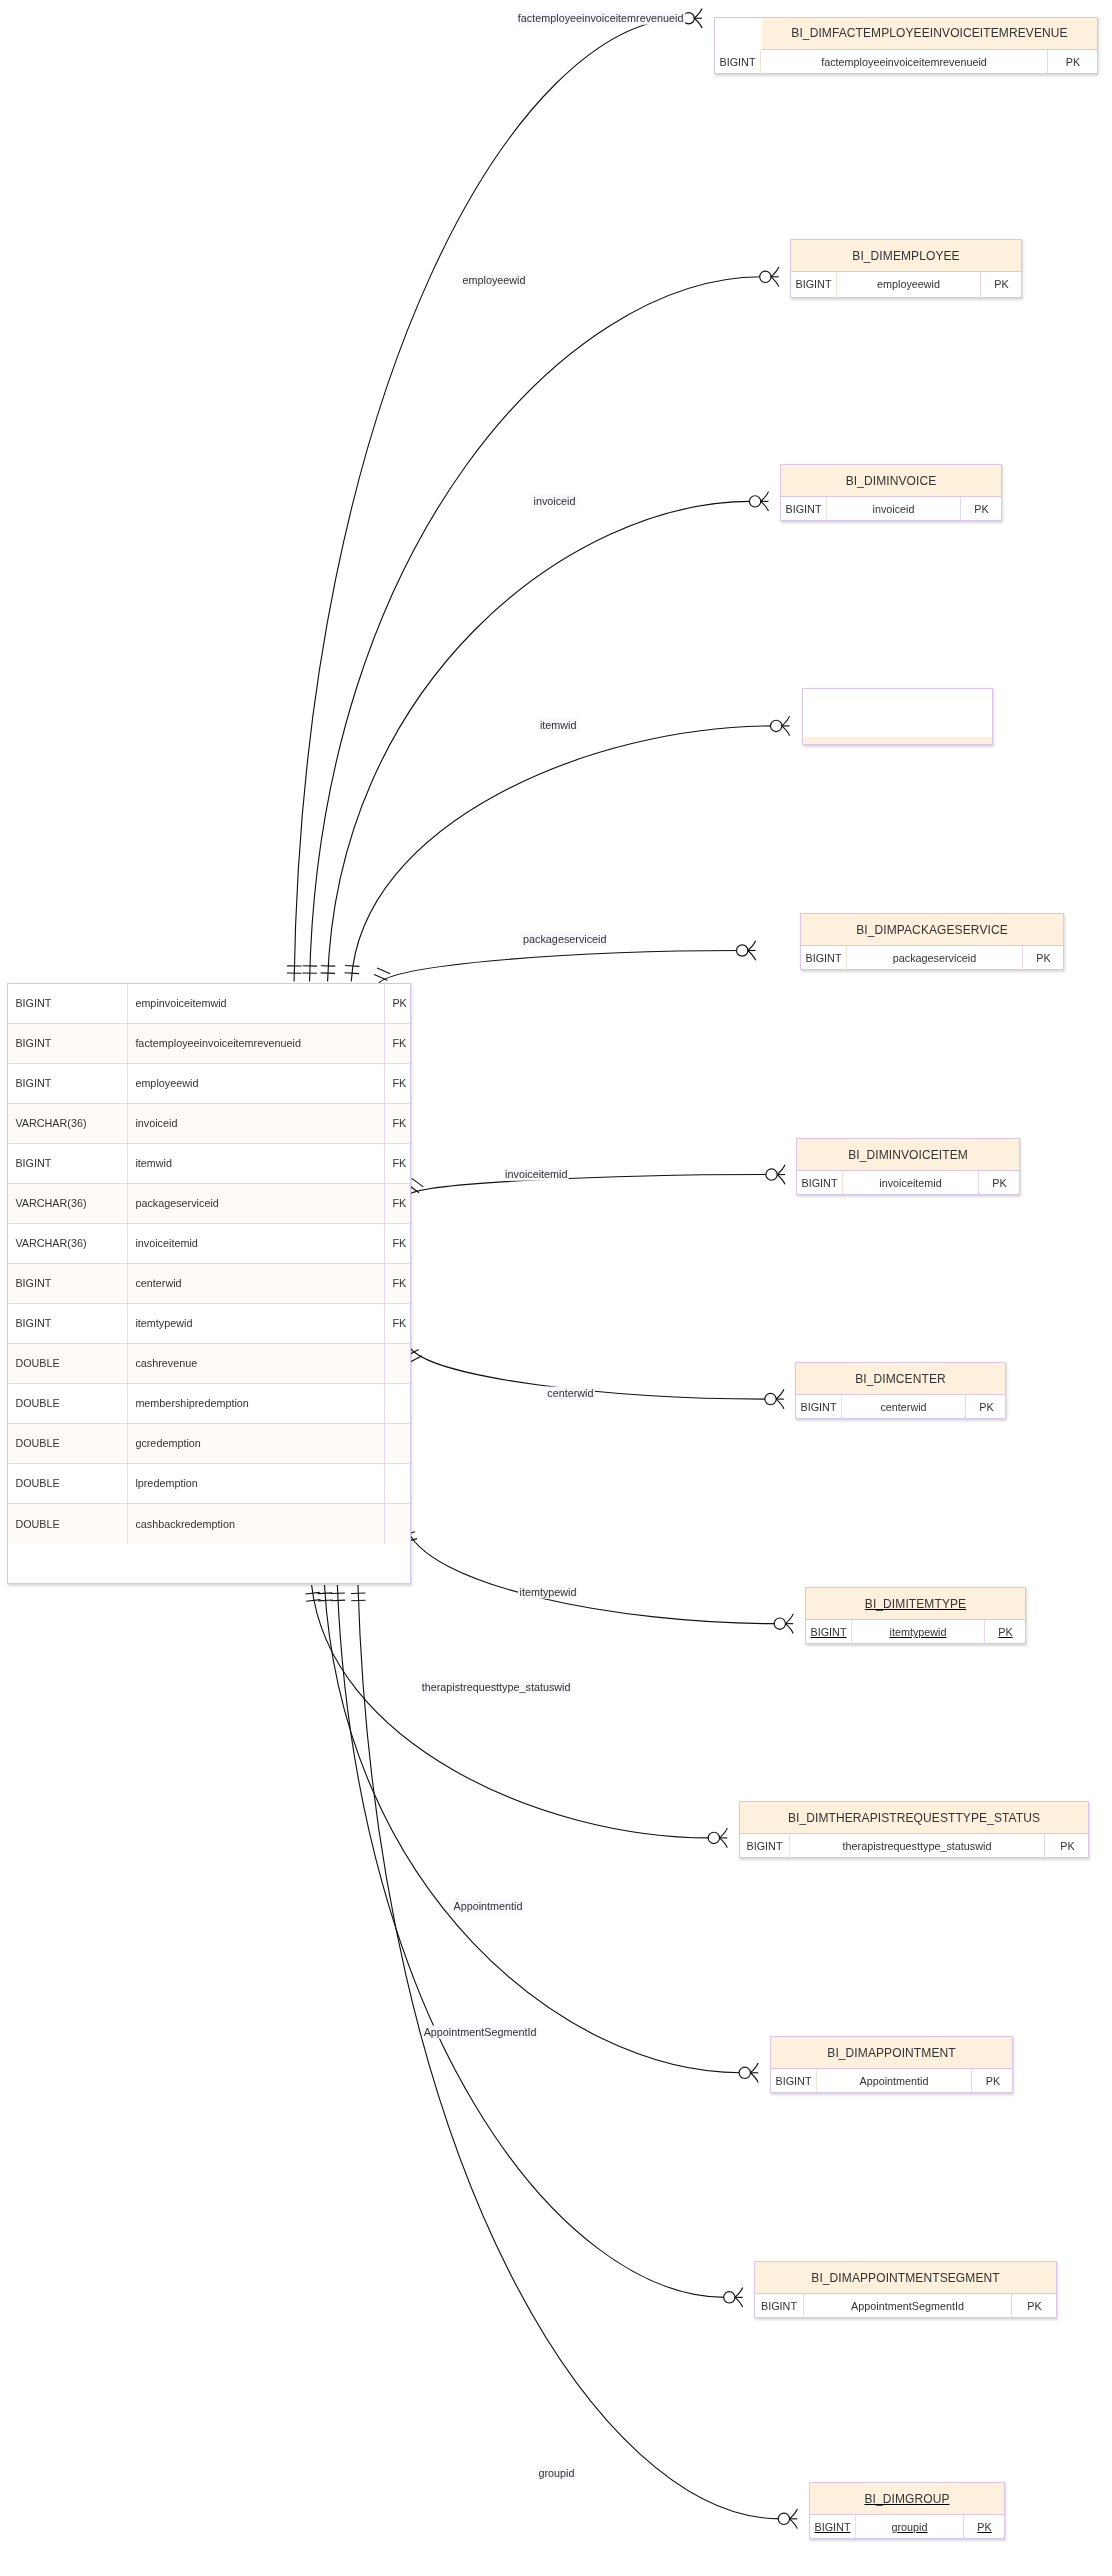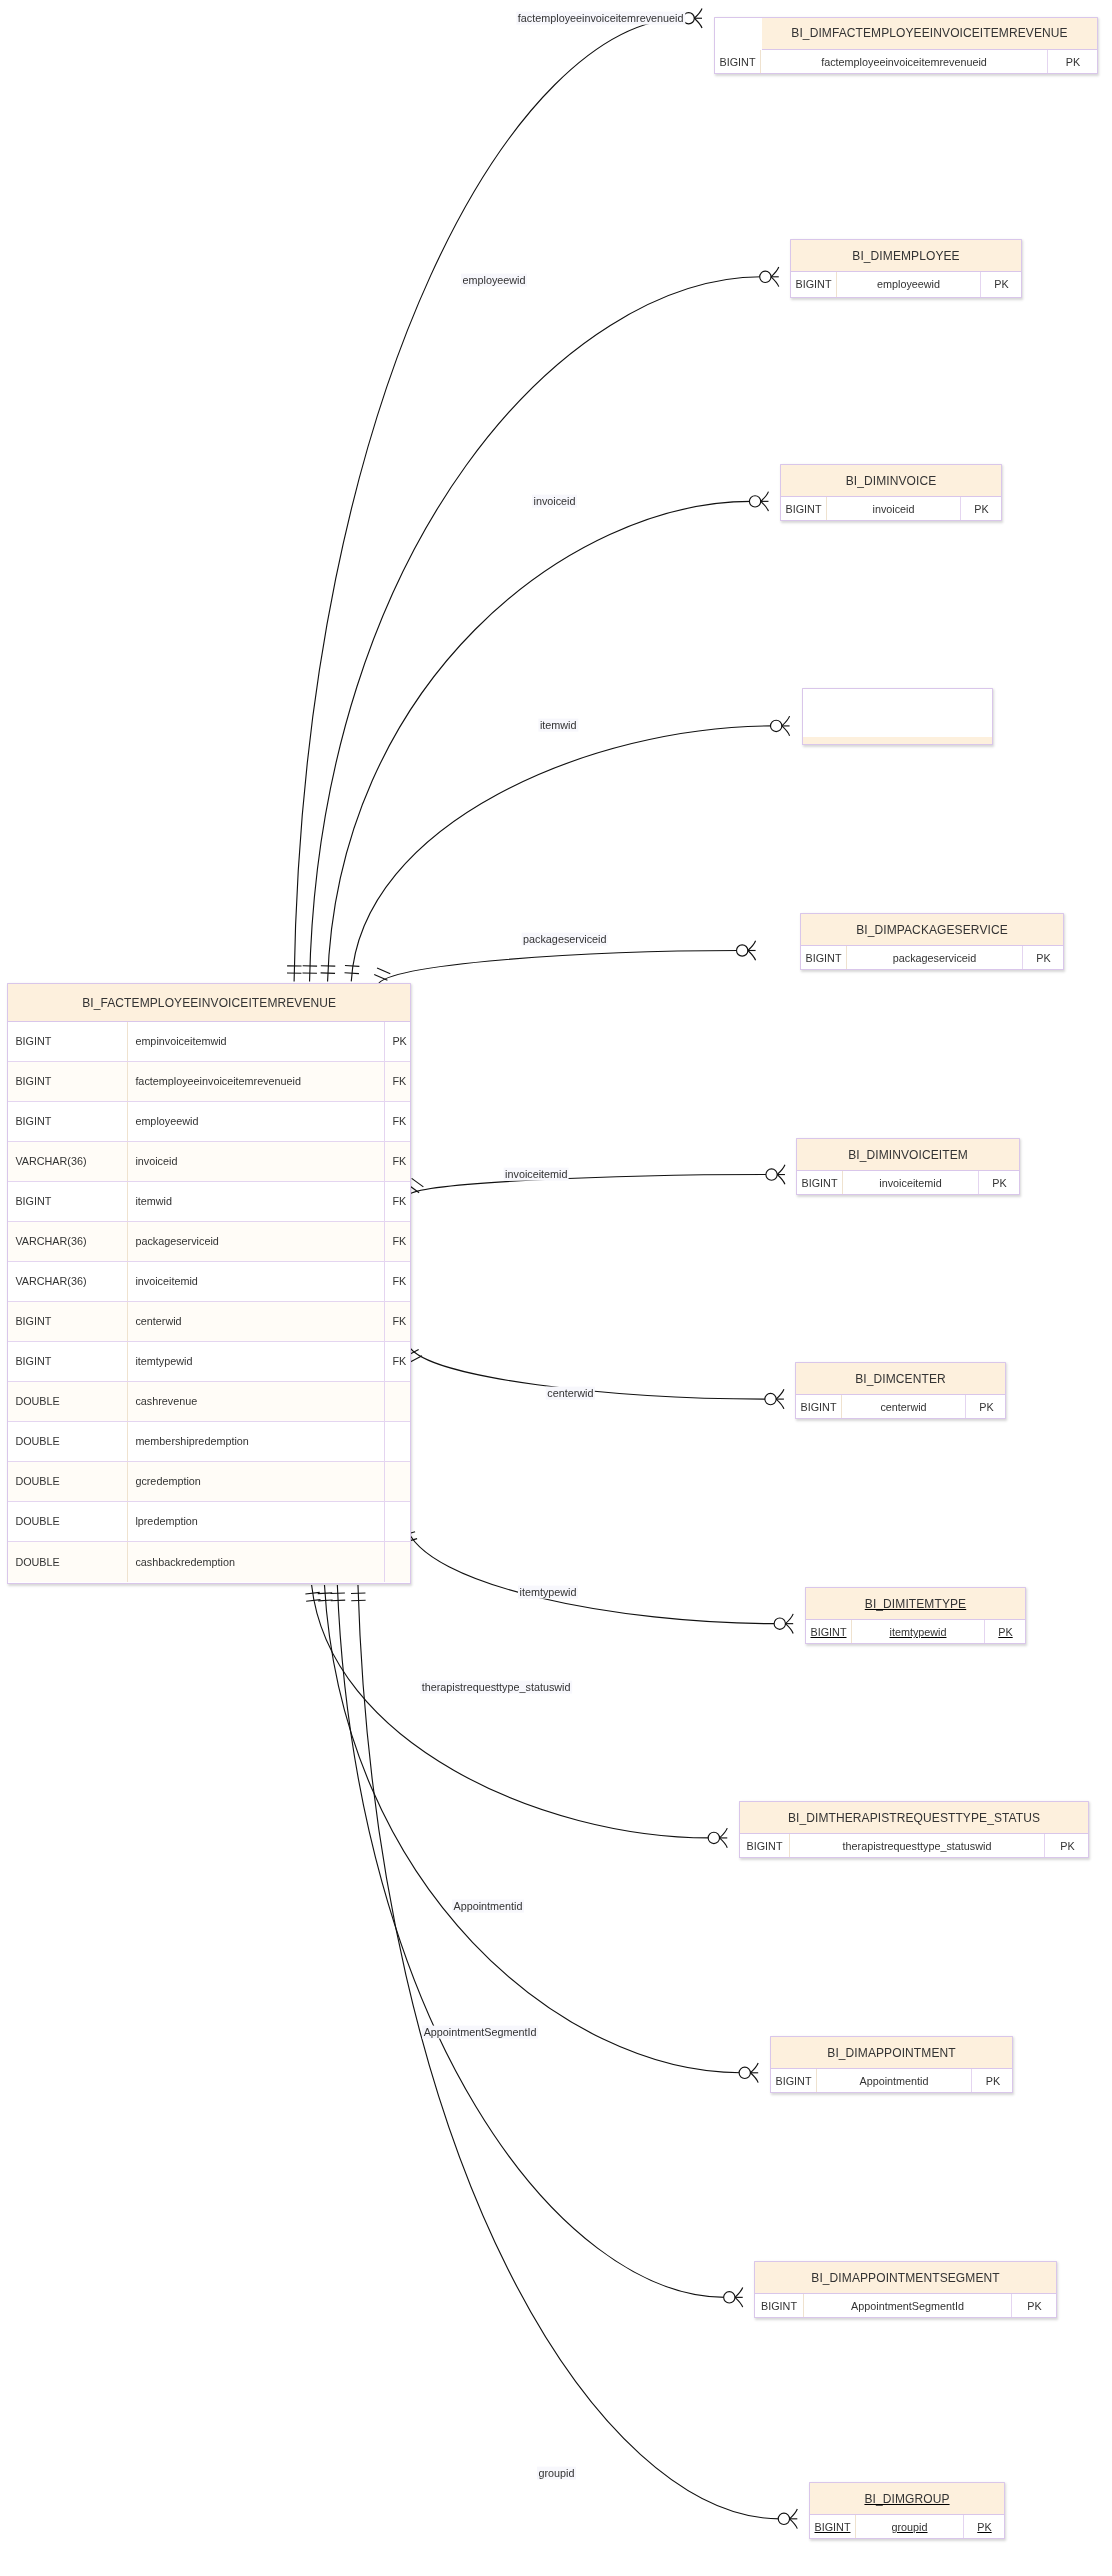--- a/index.html
+++ b/index.html
@@ -216,21 +216,20 @@
         <path class="deco" d="M 709.4773387068936 3092.569414374532 L 681.4901386783703 3093.415957086638"></path>
         <path class="deco" d="M 709.9006100629466 3106.5630143887934 L 681.9134100344232 3107.4095571008997"></path>
         <circle class="deco" cx="1522" cy="4890" r="11"></circle>
         <path class="deco" d="M 1533 4890 L 1548 4890"></path>
         <path class="deco" d="M 1533 4890 Q 1545 4879 1548 4871"></path>
         <path class="deco" d="M 1533 4890 Q 1545 4901 1548 4909"></path>
       </g>
     </svg>
   <div id="entities">
       <div class="entity fact" style="left: 7.2px; top: 983px; width: 404px; height: 601px;">
-        <div class="entity-title" style="height: 38px; font-size: 12px;">BI_FACTEMPLOYEEINVOICEITEMREVENUE</div>
         <div class="entity-rows">
           <div class="erow" style="height: 40px;">
             <div class="cell c-type" style="width: 120px; flex: 0 0 120px;">BIGINT</div>
             <div class="cell c-name" style="width: 257px; flex: 0 0 257px;">empinvoiceitemwid</div>
             <div class="cell c-key" style="width: 28px; flex: 0 0 28px;">PK</div>
           </div>
           <div class="erow alt" style="height: 40px;">
             <div class="cell c-type" style="width: 120px; flex: 0 0 120px;">BIGINT</div>
             <div class="cell c-name" style="width: 257px; flex: 0 0 257px;">factemployeeinvoiceitemrevenueid</div>
             <div class="cell c-key" style="width: 28px; flex: 0 0 28px;">FK</div>

